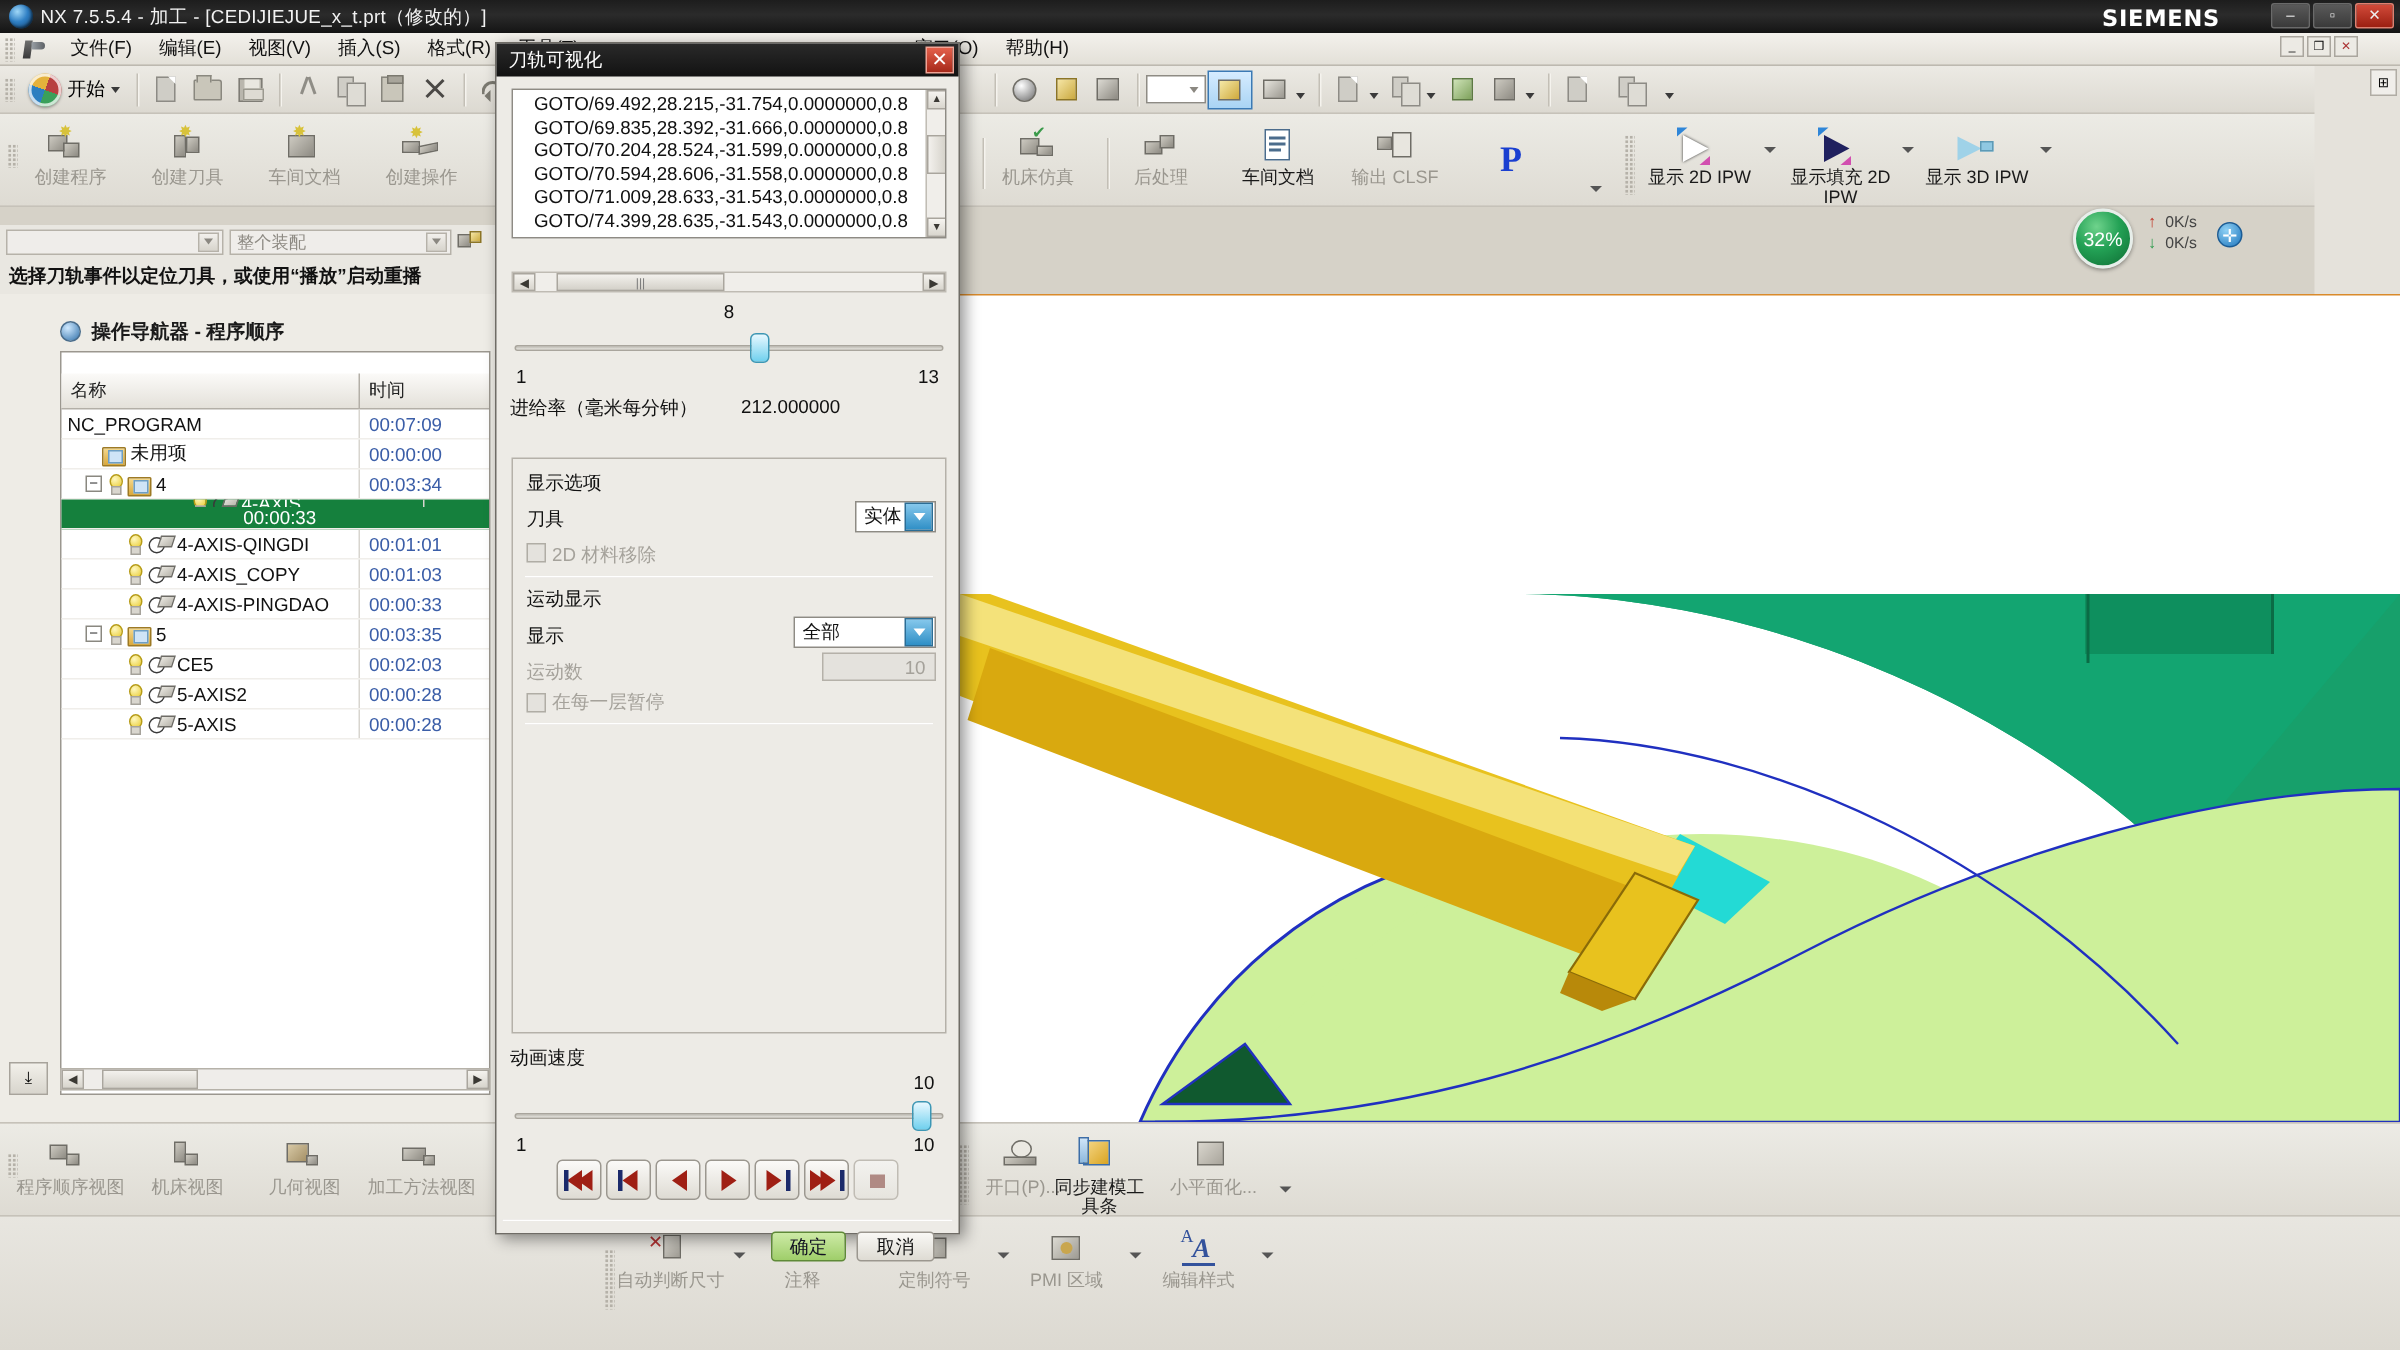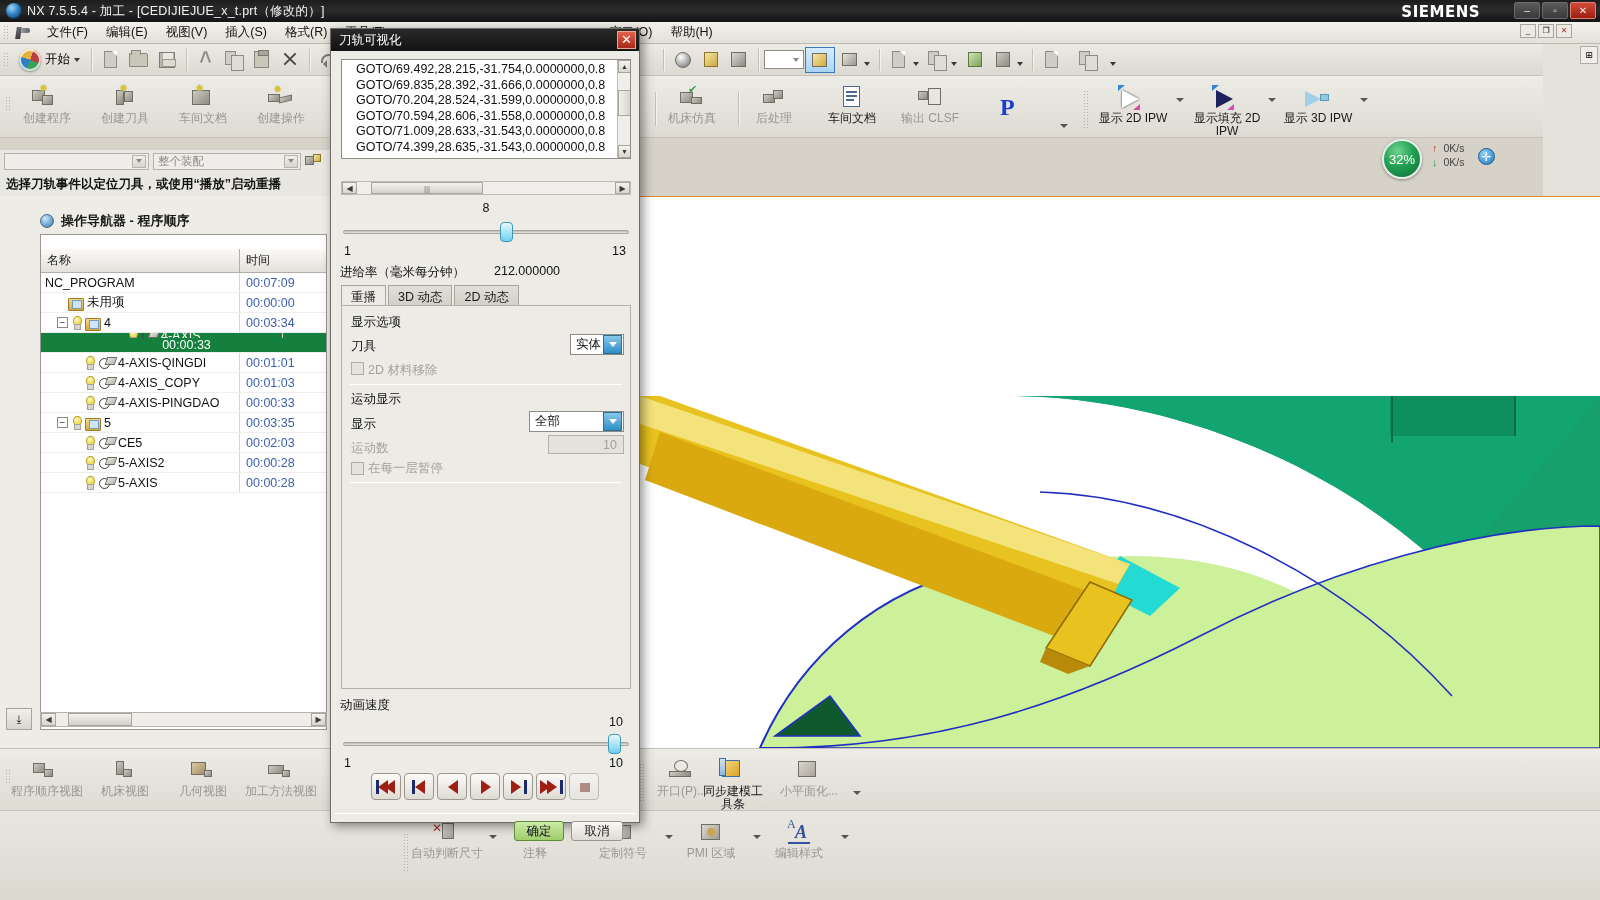--- a/index.html
+++ b/index.html
@@ -919,25 +919,20 @@
 
   <div class="dlabel" style="left:0;width:310px;top:172px;text-align:center">8</div>
   <div class="sliderTrack" style="left:12px;top:201px;width:286px"></div>
   <div class="sliderThumb" style="left:169px;top:193px"></div>
   <div class="dlabel" style="left:13px;top:215px">1</div>
   <div class="dlabel" style="left:281px;top:215px">13</div>
 
   <div class="dlabel" style="left:9px;top:235px">进给率（毫米每分钟）</div>
   <div class="dlabel" style="left:163px;top:235px">212.000000</div>
 
-  <div class="tabs">
-    <div class="tab active">重播</div>
-    <div class="tab">3D 动态</div>
-    <div class="tab">2D 动态</div>
-  </div>
 
   <div id="dlgBody">
     <div class="sectlabel abs" style="left:9px;top:8px">显示选项</div>
 
     <div class="sectlabel abs" style="left:9px;top:32px">刀具</div>
     <div class="dcombo abs" style="left:228px;top:28px;width:54px">
       <span>实体</span>
       <span class="ab">
           <i class="wcaret"></i>
         </span>

